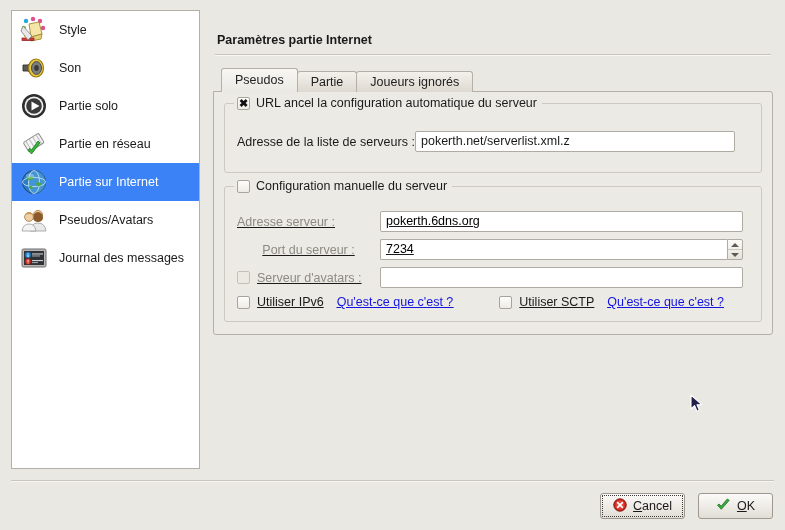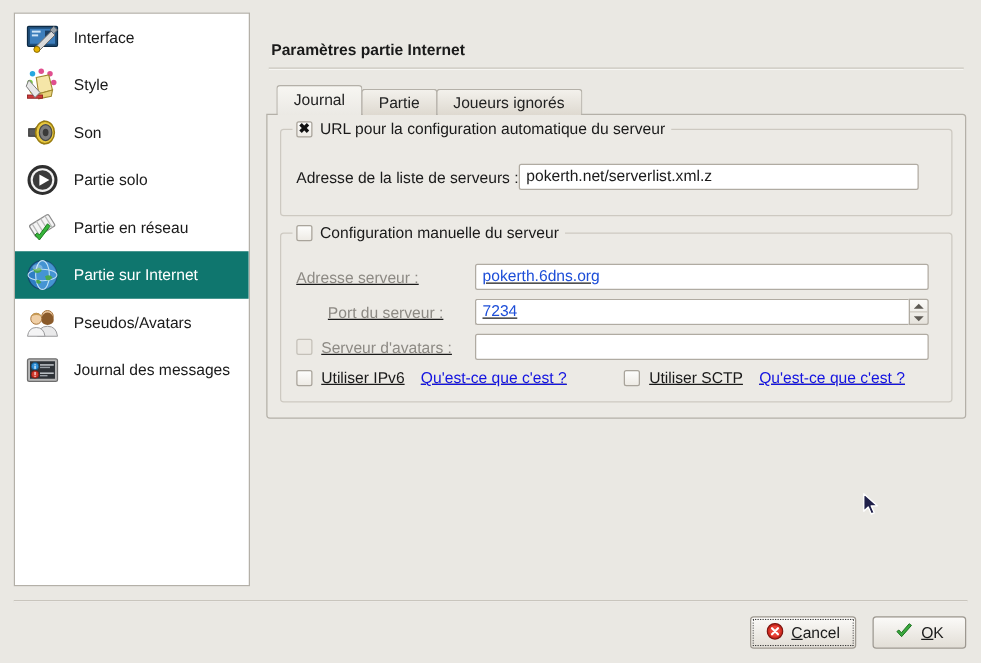--- a/index.html
+++ b/index.html
@@ -30,21 +30,21 @@
     overflow: hidden;
   }
   .side-item {
     display: flex;
     align-items: center;
     height: 38px;
     padding-left: 7px;
     box-sizing: border-box;
   }
   .side-item.selected {
-    background: #0f766e;
+    background: #3b82f6;
     color: #ffffff;
   }
   .side-label {
     margin-left: 10px;
     font-size: 12.5px;
     white-space: nowrap;
   }
   .ico {
     width: 30px;
     height: 30px;
@@ -180,21 +180,21 @@
     background: #ffffff;
     box-sizing: border-box;
     line-height: 19px;
     padding: 0 5px;
     font-size: 12.5px;
     color: #1a1a1a;
     border-radius: 2px;
     overflow: hidden;
     white-space: nowrap;
   }
-  .field.disabled { color: #1d4ed8; }
+  .field.disabled { color: #000000; }
 
   .spin {
     display: flex;
     align-items: stretch;
   }
   .spin .field {
     border-right: none;
     border-radius: 2px 0 0 2px;
   }
   .spinbtns {
@@ -274,35 +274,20 @@
     width: 14px;
     height: 20px;
     pointer-events: none;
   }
 </style>
 </head>
 <body>
 
 <div id="sidebar">
 
-  <div class="side-item">
-    <span class="ico">
-      <svg width="30" height="30" viewBox="0 0 30 30">
-        <rect x="3" y="6" width="24" height="16" rx="1" fill="#1f4e79" stroke="#0d2a44"></rect>
-        <rect x="5" y="8" width="20" height="12" fill="#3d7ebc"></rect>
-        <rect x="6.5" y="9.5" width="7" height="1.6" fill="#cfe4f7"></rect>
-        <rect x="6.5" y="12.5" width="5" height="1.6" fill="#cfe4f7"></rect>
-        <rect x="17" y="9.5" width="6" height="5" fill="#1c3f63"></rect>
-        <path d="M9 23 L22 10 L25 13 L12 26 Z" fill="#d9d9d9" stroke="#6e6e6e" stroke-width="0.8"></path>
-        <path d="M21 9 L24 6 L27 9 L24 12 Z" fill="#9aa3ab" stroke="#58606a" stroke-width="0.8"></path>
-        <circle cx="10.5" cy="24.5" r="2.4" fill="#e8b400" stroke="#8a6a00" stroke-width="0.8"></circle>
-      </svg>
-    </span>
-    <span class="side-label">Interface</span>
-  </div>
 
   <div class="side-item">
     <span class="ico">
       <svg width="30" height="30" viewBox="0 0 30 30">
         <circle cx="7" cy="6" r="2.2" fill="#27a8e0"></circle>
         <circle cx="14" cy="4" r="2.2" fill="#e04f8f"></circle>
         <circle cx="21" cy="6" r="2.2" fill="#e04f8f"></circle>
         <circle cx="5" cy="13" r="2.2" fill="#7ac943"></circle>
         <circle cx="24" cy="13" r="2.2" fill="#e04f8f"></circle>
         <circle cx="7" cy="20" r="2.2" fill="#e8c420"></circle>
@@ -406,31 +391,31 @@
   </div>
 
 </div>
 
 <div id="main">
 
   <div id="page-title">Paramètres partie Internet</div>
   <div id="title-sep"></div>
 
   <div id="tabbar">
-    <div class="tab active">Journal</div>
+    <div class="tab active">Pseudos</div>
     <div class="tab">Partie</div>
     <div class="tab">Joueurs ignorés</div>
   </div>
 
   <div id="tabpanel">
 
     <div class="group" style="padding-top:17px;padding-bottom:20px;">
       <div class="group-title">
         <span class="cb checked"></span>
-        <span>URL pour la configuration automatique du serveur</span>
+        <span>URL ancel la configuration automatique du serveur</span>
       </div>
 
       <div class="row" style="margin-top:10px;">
         <span class="lbl" style="width:178px;">Adresse de la liste de serveurs :</span>
         <span class="field" style="width:320px;" placeholder="">pokerth.net/serverlist.xml.z</span>
       </div>
     </div>
 
     <div class="group" style="padding-top:16px;padding-bottom:12px;">
       <div class="group-title">

